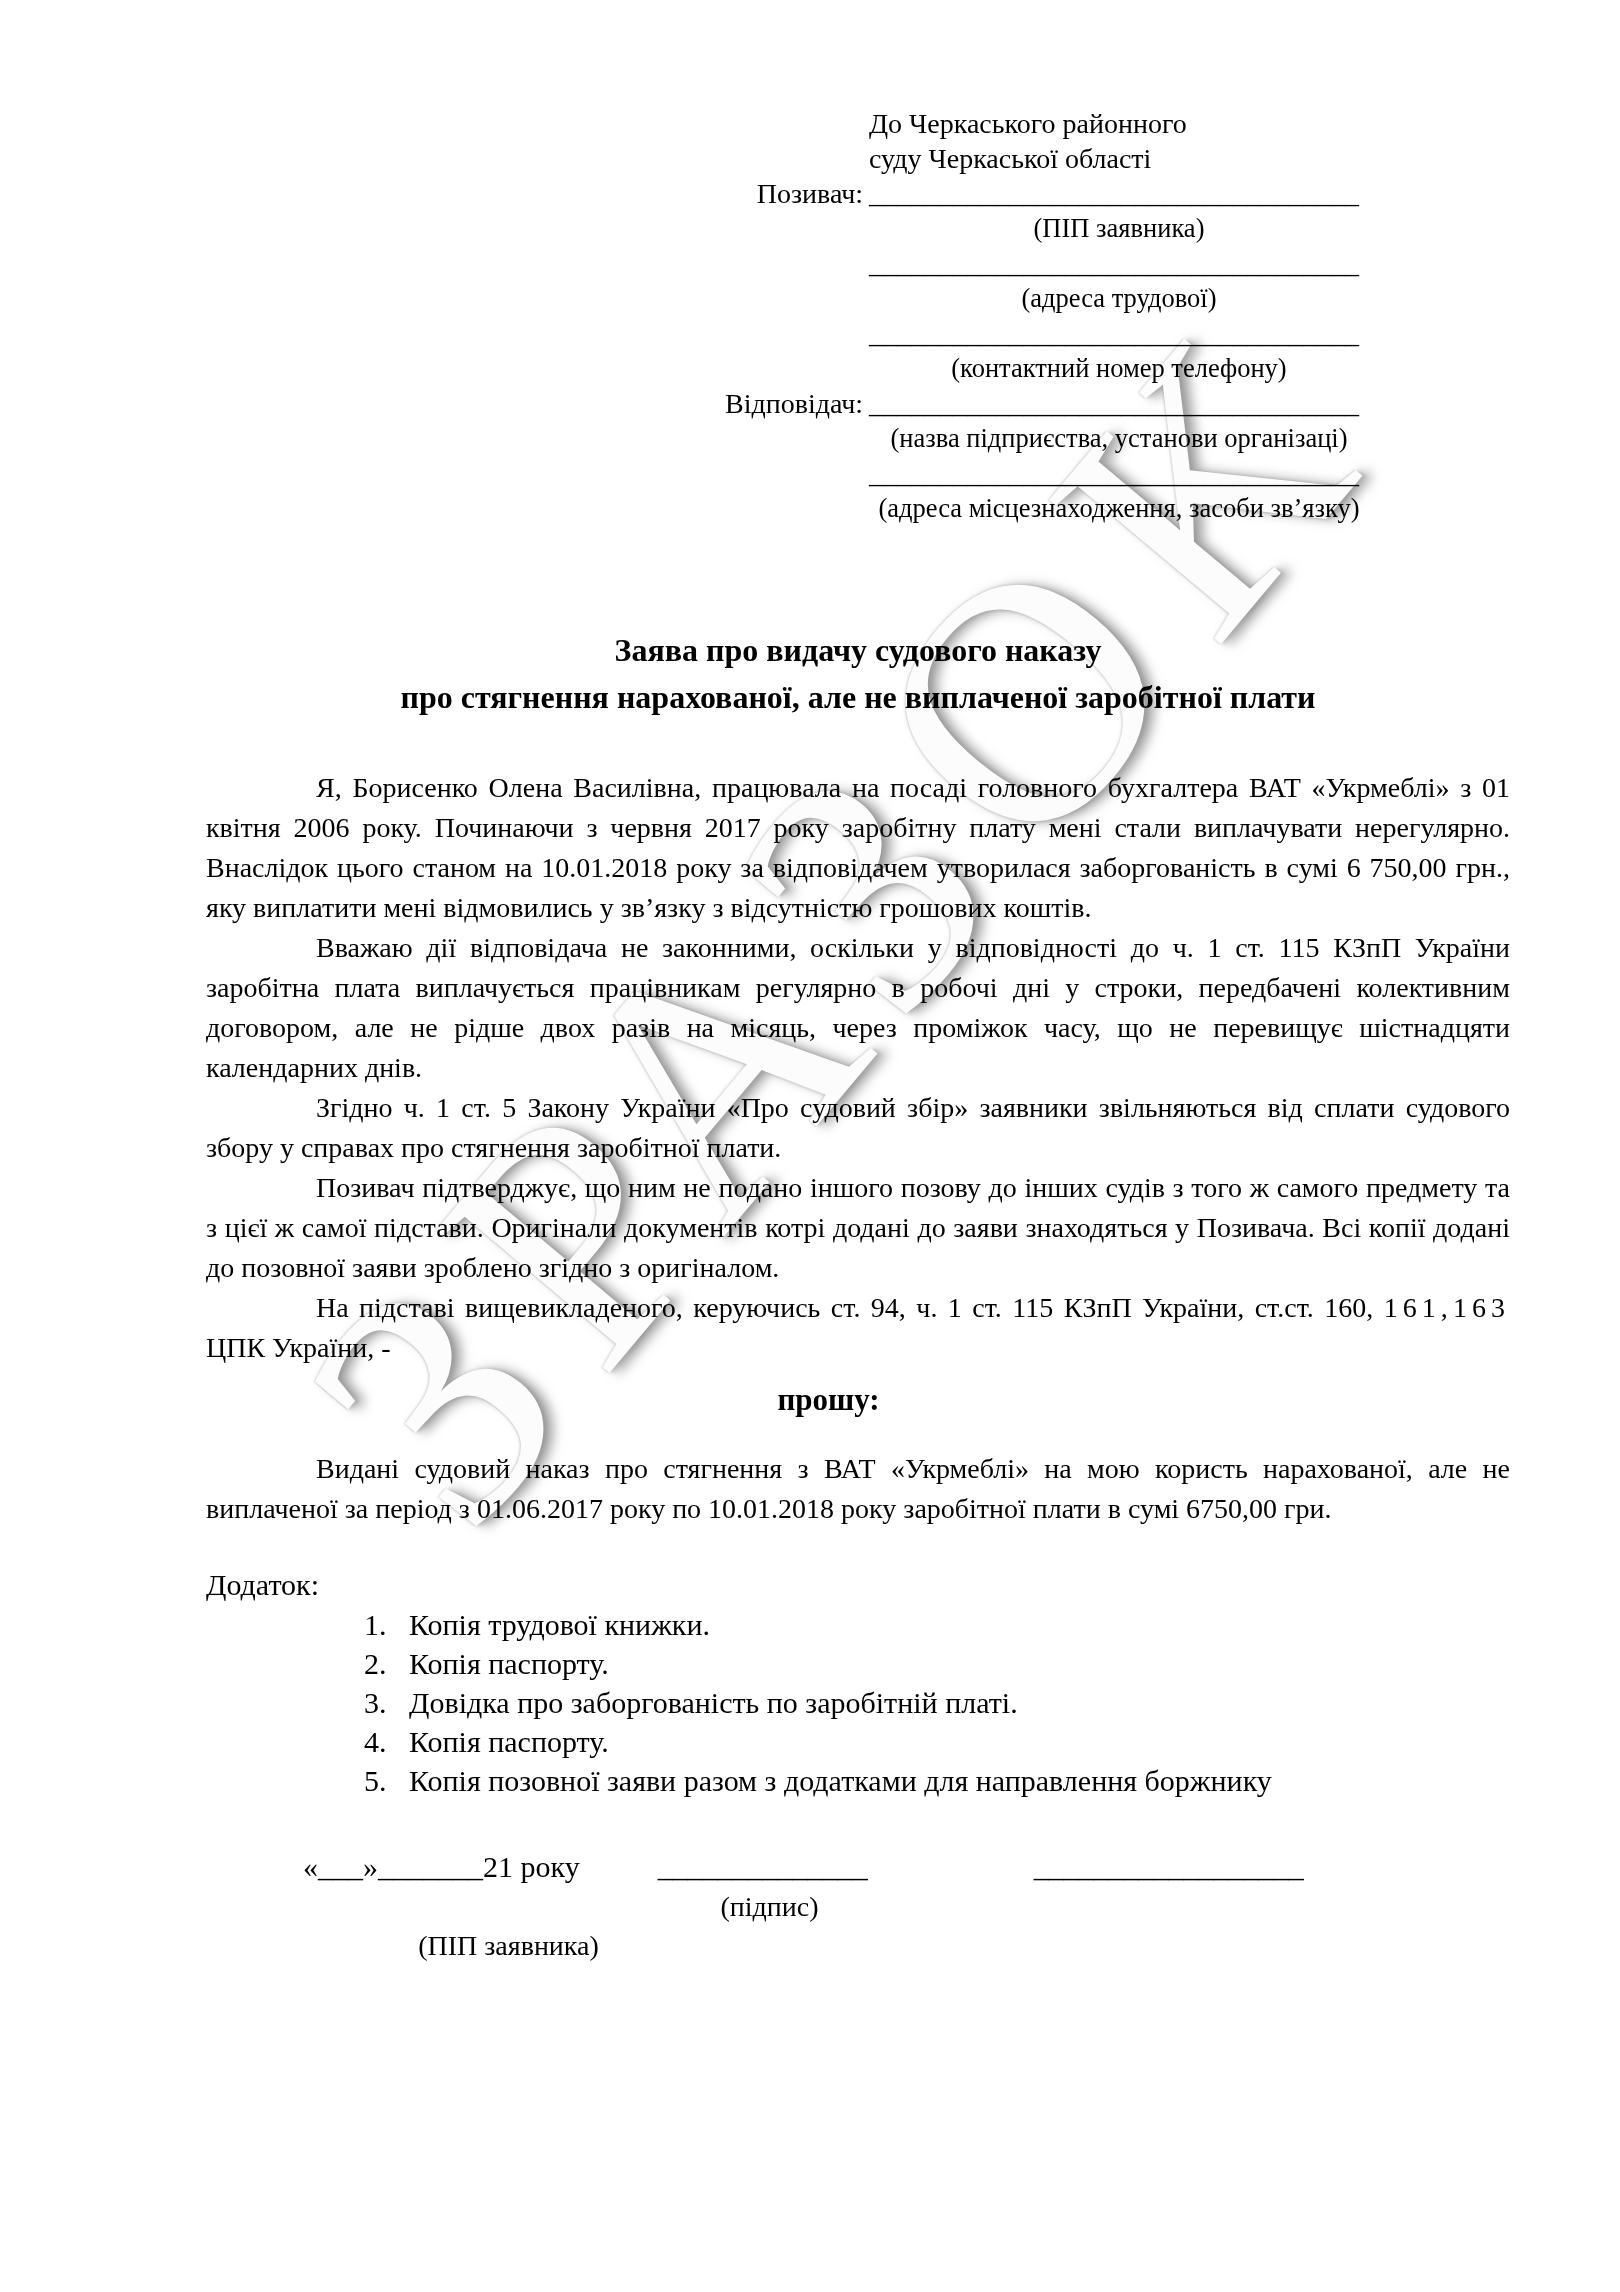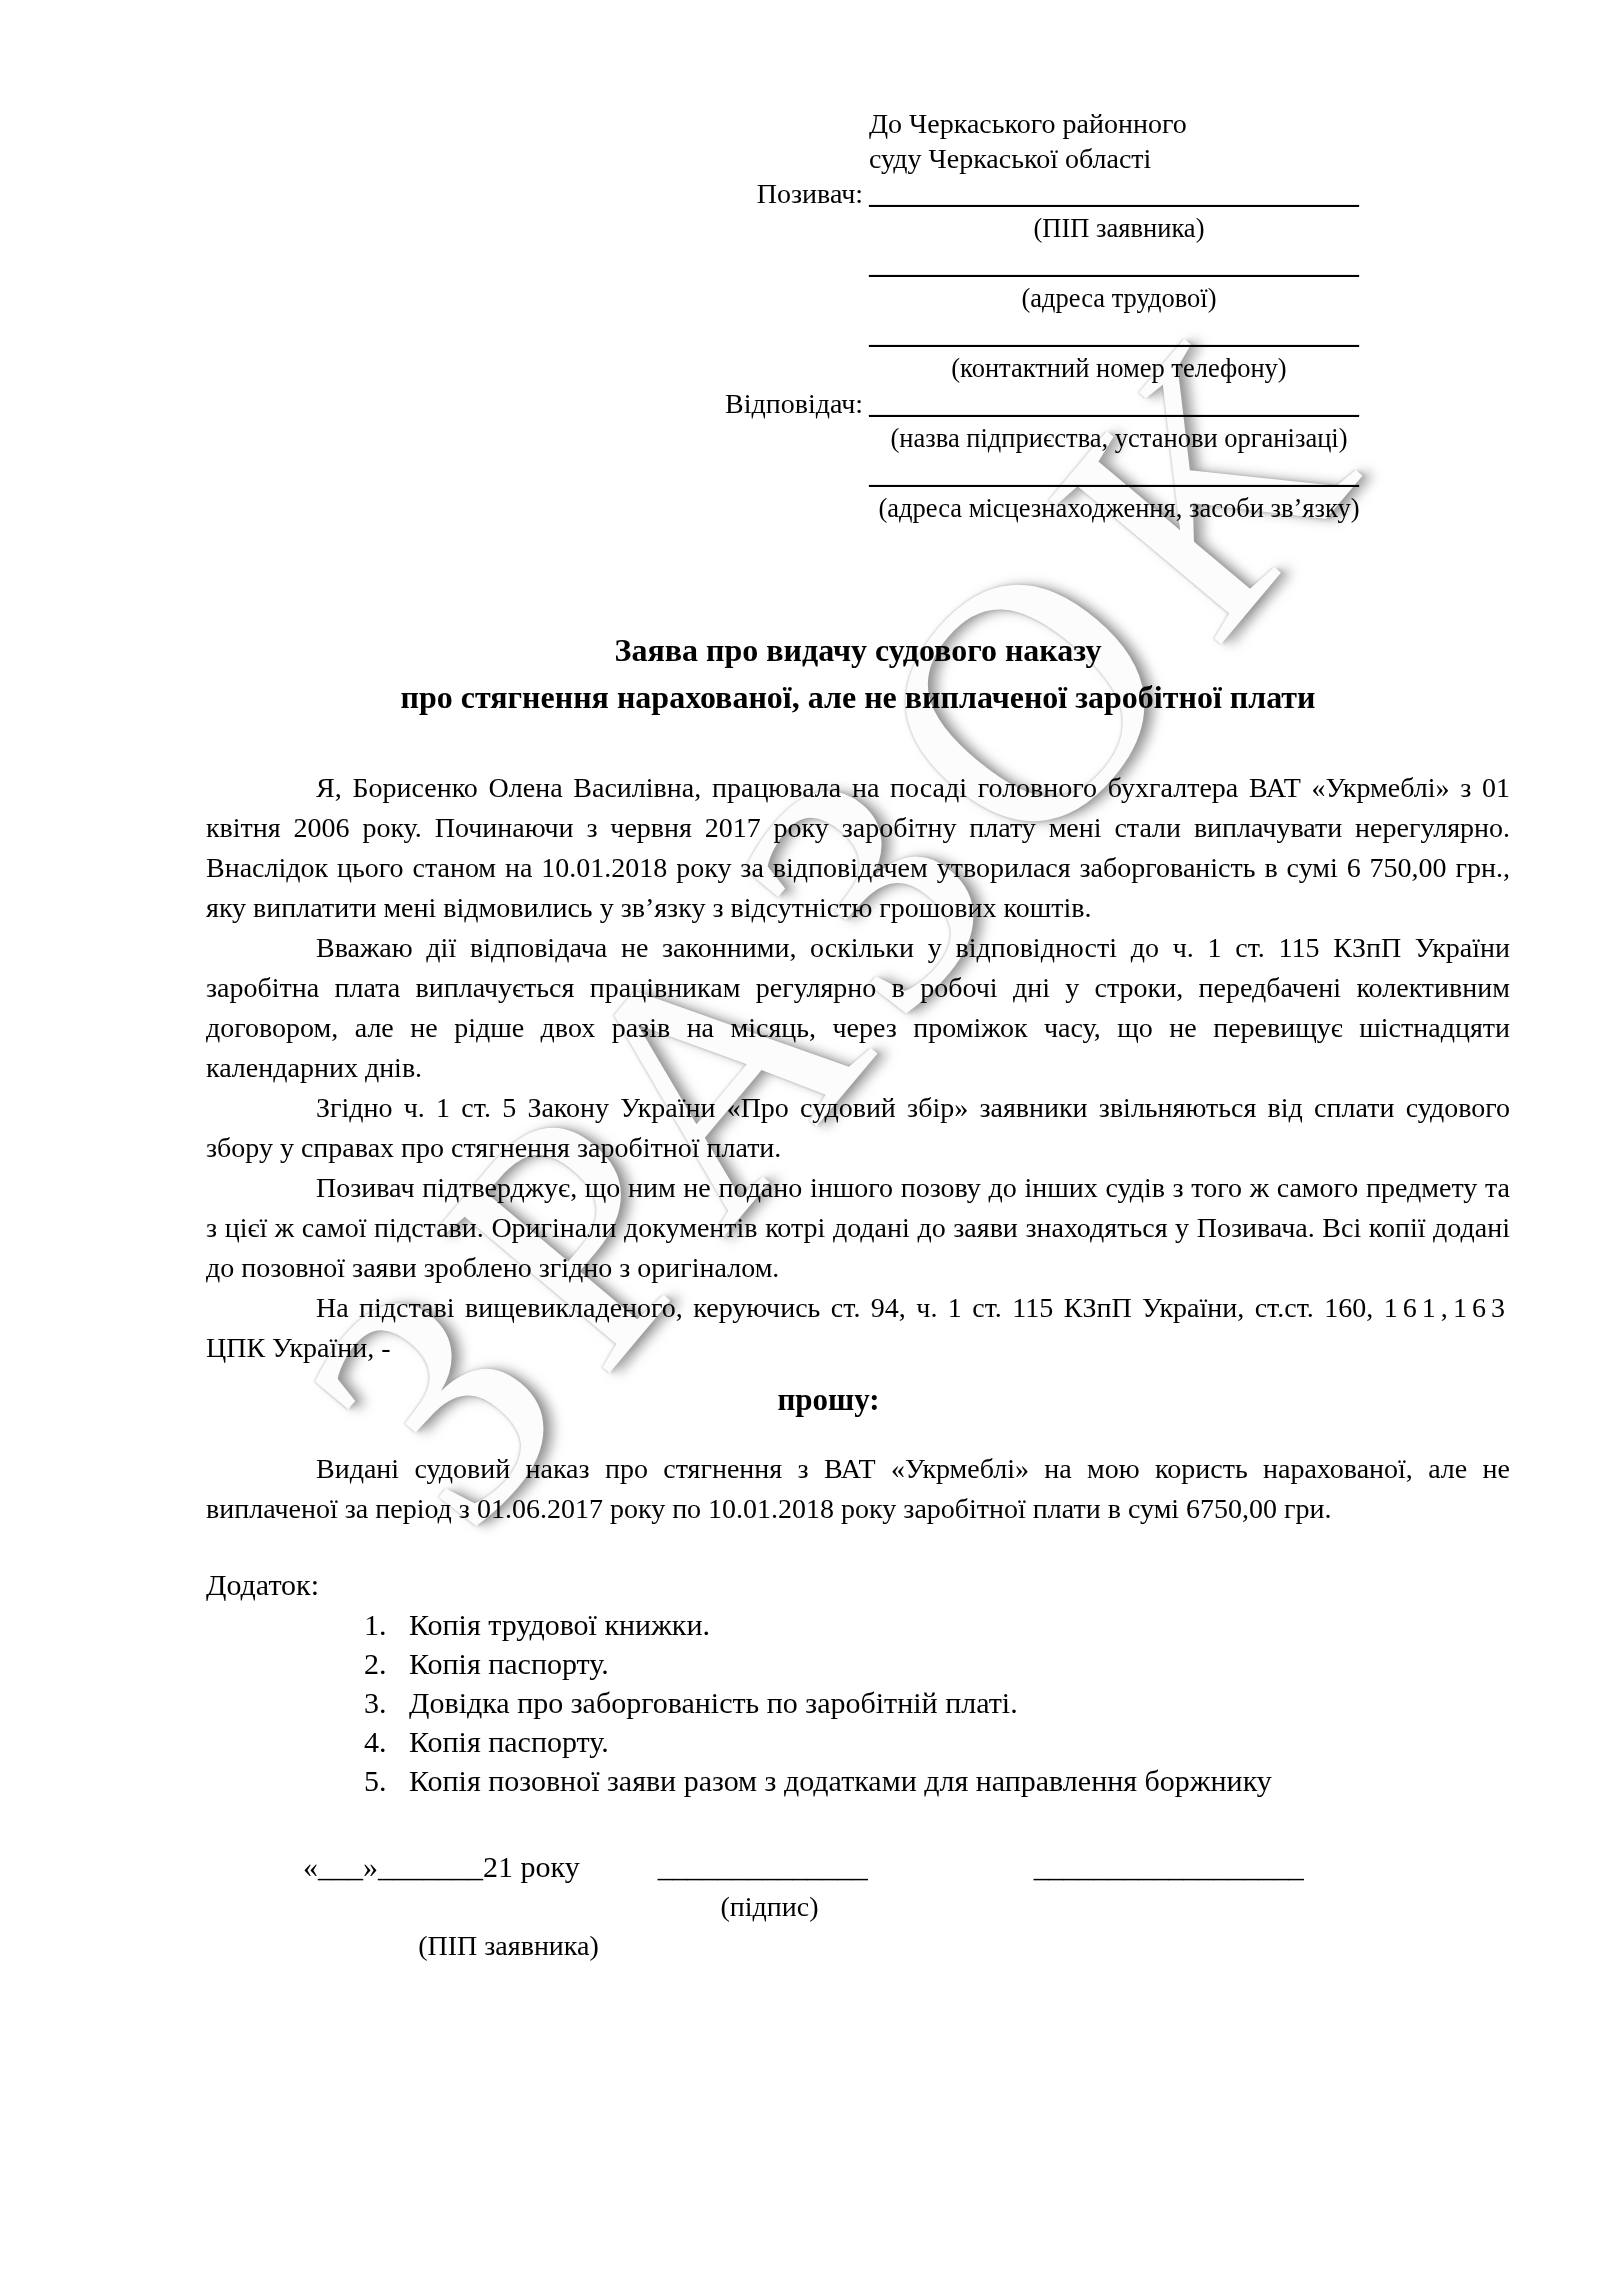--- a/index.html
+++ b/index.html
@@ -34,21 +34,21 @@
     position:absolute;
     left:206px; top:106px;
     width:1304px;
     z-index:1;
   }
   
   .hdr-row { display:flex; align-items:baseline; font-size:28px; line-height:35px; }
   .hdr-label { width:663px; text-align:right; padding-right:5.9px; box-sizing:border-box; white-space:nowrap; }
   .hdr-val { width:500px; text-align:left; white-space:nowrap; }
   .hdr-val.caption { text-align:center; font-size:26.5px; }
-  .blank-line { letter-spacing:0;text-decoration:underline; }
+  .blank-line { letter-spacing:0; }
   
   .title-block { margin-top:101px; text-align:center; font-weight:bold; font-size:32px; line-height:47px; }
   
   .body-block { margin-top:47px; }
   .para {
     margin:0;
     font-size:28px;
     line-height:40px;
     text-align:justify;
     text-indent:110px;

